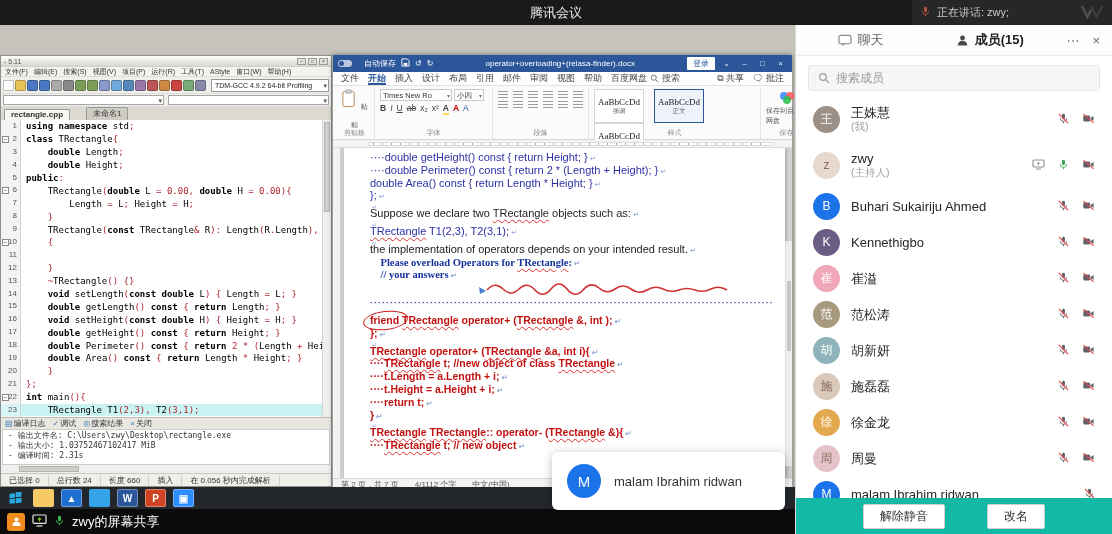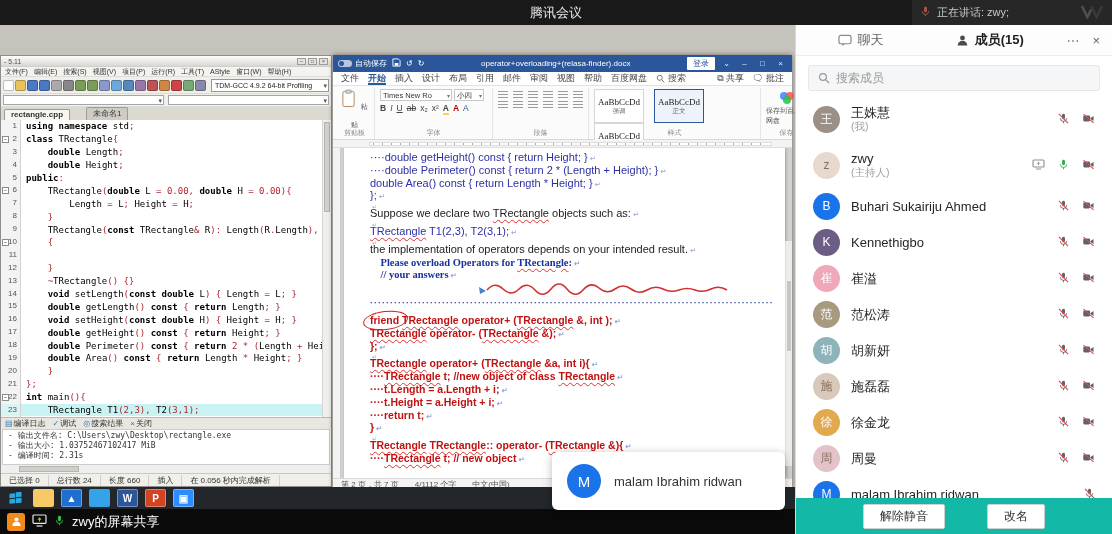--- a/index.html
+++ b/index.html
@@ -43,26 +43,26 @@
 .ide-logtabs .lt b{color:#2a7ab5;font-weight:normal;margin-right:1px}
 .ide-log{height:36px;background:#fff;border:1px solid #ccc;margin:0 1px;font:8px "DejaVu Sans Mono",monospace;color:#333;padding:1px 5px;line-height:10px;overflow:hidden}
 .ide-hscroll{height:8px;background:#efefed;position:relative}
 .ide-hscroll i{position:absolute;top:1px;bottom:1px;left:18px;width:60px;background:#cfcfcb;border:1px solid #b5b5b0}
 .ide-status{height:13px;display:flex;align-items:center;font-size:8px;color:#333;background:#f0efe9;border-top:1px solid #c7c7c7}
 .ide-status span{padding:0 8px;border-right:1px solid #cfcfcf;white-space:nowrap}
 
 .word{position:absolute;left:333px;top:30px;width:459px;height:435px;background:#fff;box-shadow:0 0 5px rgba(0,0,0,.45);display:flex;flex-direction:column}
 .w-title{height:17px;background:#2b579a;color:#fff;font-size:8px;display:flex;align-items:center;gap:5px;padding:0 5px}
 .w-title .ttl{flex:1;text-align:center;white-space:nowrap;overflow:hidden;text-overflow:ellipsis;font-size:8px}
-.pill{display:flex;align-items:center;gap:3px}
+.pill{display:flex;align-items:center;gap:12px}
 .toggle{width:14px;height:7px;border-radius:4px;background:#b9c6de;position:relative}
 .toggle::after{content:"";position:absolute;left:1px;top:1px;width:5px;height:5px;border-radius:50%;background:#2b579a}
 .w-login{background:#fff;color:#2b579a;padding:1px 6px;border-radius:1px}
 .wbtn{width:13px;text-align:center;opacity:.9}
-.w-tabs{height:14px;display:flex;align-items:center;gap:9px;padding:0 8px;font-size:9px;color:#444;background:#fff;border-bottom:1px solid #e2e2e2}
+.w-tabs{height:14px;display:flex;align-items:center;gap:3px;padding:0 8px;font-size:9px;color:#444;background:#fff;border-bottom:1px solid #e2e2e2}
 .wt{white-space:nowrap}
 .wt.active{color:#2b579a;font-weight:bold;box-shadow:inset 0 -2px #2b579a}
 .w-tabs .right{margin-left:auto;display:flex;gap:8px;color:#333}
 .w-search{display:flex;align-items:center;gap:3px;color:#555}
 .w-ribbon{height:54px;background:#fbfbfb;border-bottom:1px solid #d8d8d8;display:flex;padding:2px 2px 0}
 .grp{position:relative;border-right:1px solid #e5e5e5;padding:1px 5px 10px;flex:none}
 .grp-label{position:absolute;bottom:1px;left:0;right:0;text-align:center;font-size:7px;color:#888}
 .fontrow{display:flex;gap:2px;margin-bottom:2px}
 .fbox{border:1px solid #c9c9c9;background:#fff;font-size:7.5px;color:#333;padding:0 8px 0 2px;height:12px;line-height:11px;position:relative;white-space:nowrap}
 .fbox::after{content:"▾";position:absolute;right:1px;top:1px;font-size:6px;color:#777}
@@ -458,21 +458,20 @@
             <div class="docline plain">the implementation of operators depends on your intended result.</div>
             <div class="docline q">    Please overload Operators for <span class="sq">TRectangle</span>:</div>
             <div class="docline q">    // your answers</div>
             <div class="docline ink-row"><svg width="300" height="14" viewBox="0 0 300 14">
                 <path d="M4 5l7 4-6 3" fill="#4a7fd4"></path>
                 <path d="M12 8q8-9 16-1t16 0 16 1 16-1 16 0 16 1 16-2 16 1 16 0 16 1 16-1 16 1 16 0 16-1 16 1" stroke="#d23030" fill="none" stroke-width="1.6"></path>
               </svg></div>
             <div class="docline dots">···········································································································</div>
             <div class="docline gap"></div>
             <div class="docline red"><span class="circled">friend</span> <span class="sq">TRectangle</span> operator+ (<span class="sq">TRectangle</span> &amp;, int );</div>
-            <div class="docline red"><span class="sq">TRectangle</span> operator- (<span class="sq">TRectangle</span> &amp;);</div>
             <div class="docline red">};</div>
             <div class="docline gap"></div>
             <div class="docline red"><span class="sq">TRectangle</span> operator+ (<span class="sq">TRectangle</span> &amp;a, int i){</div>
             <div class="docline red">····<span class="sq">TRectangle</span> t; //new object of class <span class="sq">TRectangle</span></div>
             <div class="docline red">····t.Length = a.Length + i;</div>
             <div class="docline red">····t.Height = a.Height + i;</div>
             <div class="docline red">····return t;</div>
             <div class="docline red">}</div>
             <div class="docline gap"></div>
             <div class="docline red"><span class="sq">TRectangle</span> <span class="sq">TRectangle</span>:: operator- (<span class="sq">TRectangle</span> &amp;){</div>

